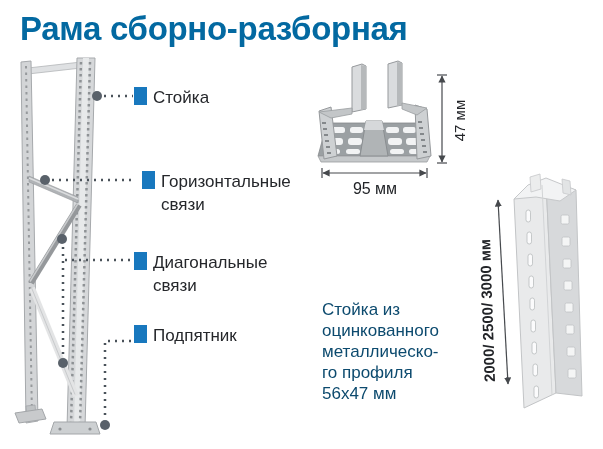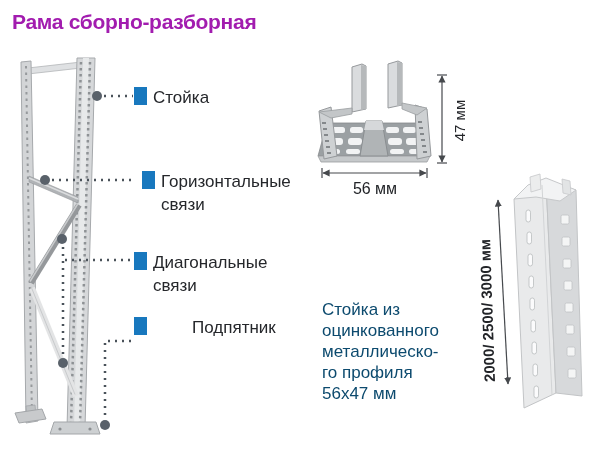--- a/index.html
+++ b/index.html
@@ -2,21 +2,21 @@
 <html><head>
 <meta charset="utf-8">
 <style>
   html,body{margin:0;padding:0;background:#ffffff;}
   #canvas{
     position:relative;width:603px;height:449px;background:#ffffff;overflow:hidden;
     font-family:"Liberation Sans",sans-serif;color:#25272b;
   }
   .abs{position:absolute;}
   .title{
-    left:12px;top:10px;font-size:21px;font-weight:bold;letter-spacing:-0.3px;color:#a21caf;
+    left:20px;top:10px;font-size:33px;font-weight:bold;letter-spacing:-0.3px;color:#0369a1;
   }
   .callout-label{display:flex;align-items:flex-start;}
   .bullet{
     width:13px;height:18px;background:#1878be;flex:0 0 13px;margin-right:6px;margin-top:1px;
   }
   .label-text{
     font-size:17px;line-height:23px;white-space:pre-line;color:#25272b;
   }
   .dim-text{
     font-size:15px;color:#222428;text-align:center;white-space:nowrap;
@@ -87,21 +87,21 @@
   <div class="abs callout-label" style="left:142px;top:170px;">
     <span class="bullet"></span>
     <span class="label-text">Горизонтальные
 связи</span>
   </div>
   <div class="abs callout-label" style="left:134px;top:251px;justify-content:center;">
     <span class="bullet"></span>
     <span class="label-text">Диагональные
 связи</span>
   </div>
-  <div class="abs callout-label" style="left:134px;top:316px;gap:39px;">
+  <div class="abs callout-label" style="left:134px;top:324px;">
     <span class="bullet"></span>
     <span class="label-text">Подпятник</span>
   </div>
 
   <svg class="abs" style="left:310px;top:55px;" width="160" height="145" viewBox="0 0 160 145">
     <defs>
       <marker id="arrA" markerWidth="7" markerHeight="7" refX="5.5" refY="3" orient="auto-start-reverse">
         <path d="M0,0 L6,3 L0,6 Z" fill="#46494d"></path>
       </marker>
     </defs>
@@ -158,21 +158,21 @@
     </g>
 
     <g stroke="#46494d" stroke-width="1.2">
       <line x1="13" y1="118" x2="116" y2="118" marker-start="url(#arrA)" marker-end="url(#arrA)"></line>
       <line x1="12" y1="113" x2="12" y2="123"></line>
       <line x1="117" y1="113" x2="117" y2="123"></line>
     </g>
   </svg>
 
   <div class="abs dim-text dim-vert" style="left:434px;top:112px;width:50px;">47 мм</div>
-  <div class="abs dim-text" style="left:325px;top:180px;width:100px;font-size:16px;">56 мм</div>
+  <div class="abs dim-text" style="left:325px;top:180px;width:100px;font-size:16px;">95 мм</div>
 
   <svg class="abs" style="left:490px;top:165px;" width="105" height="245" viewBox="0 0 105 245">
     <defs>
       <marker id="arrB" markerWidth="7" markerHeight="7" refX="5.5" refY="3" orient="auto-start-reverse">
         <path d="M0,0 L6,3 L0,6 Z" fill="#46494d"></path>
       </marker>
     </defs>
 
     <line x1="8" y1="35" x2="18" y2="219" stroke="#46494d" stroke-width="1.2" marker-start="url(#arrB)" marker-end="url(#arrB)"></line>
 

